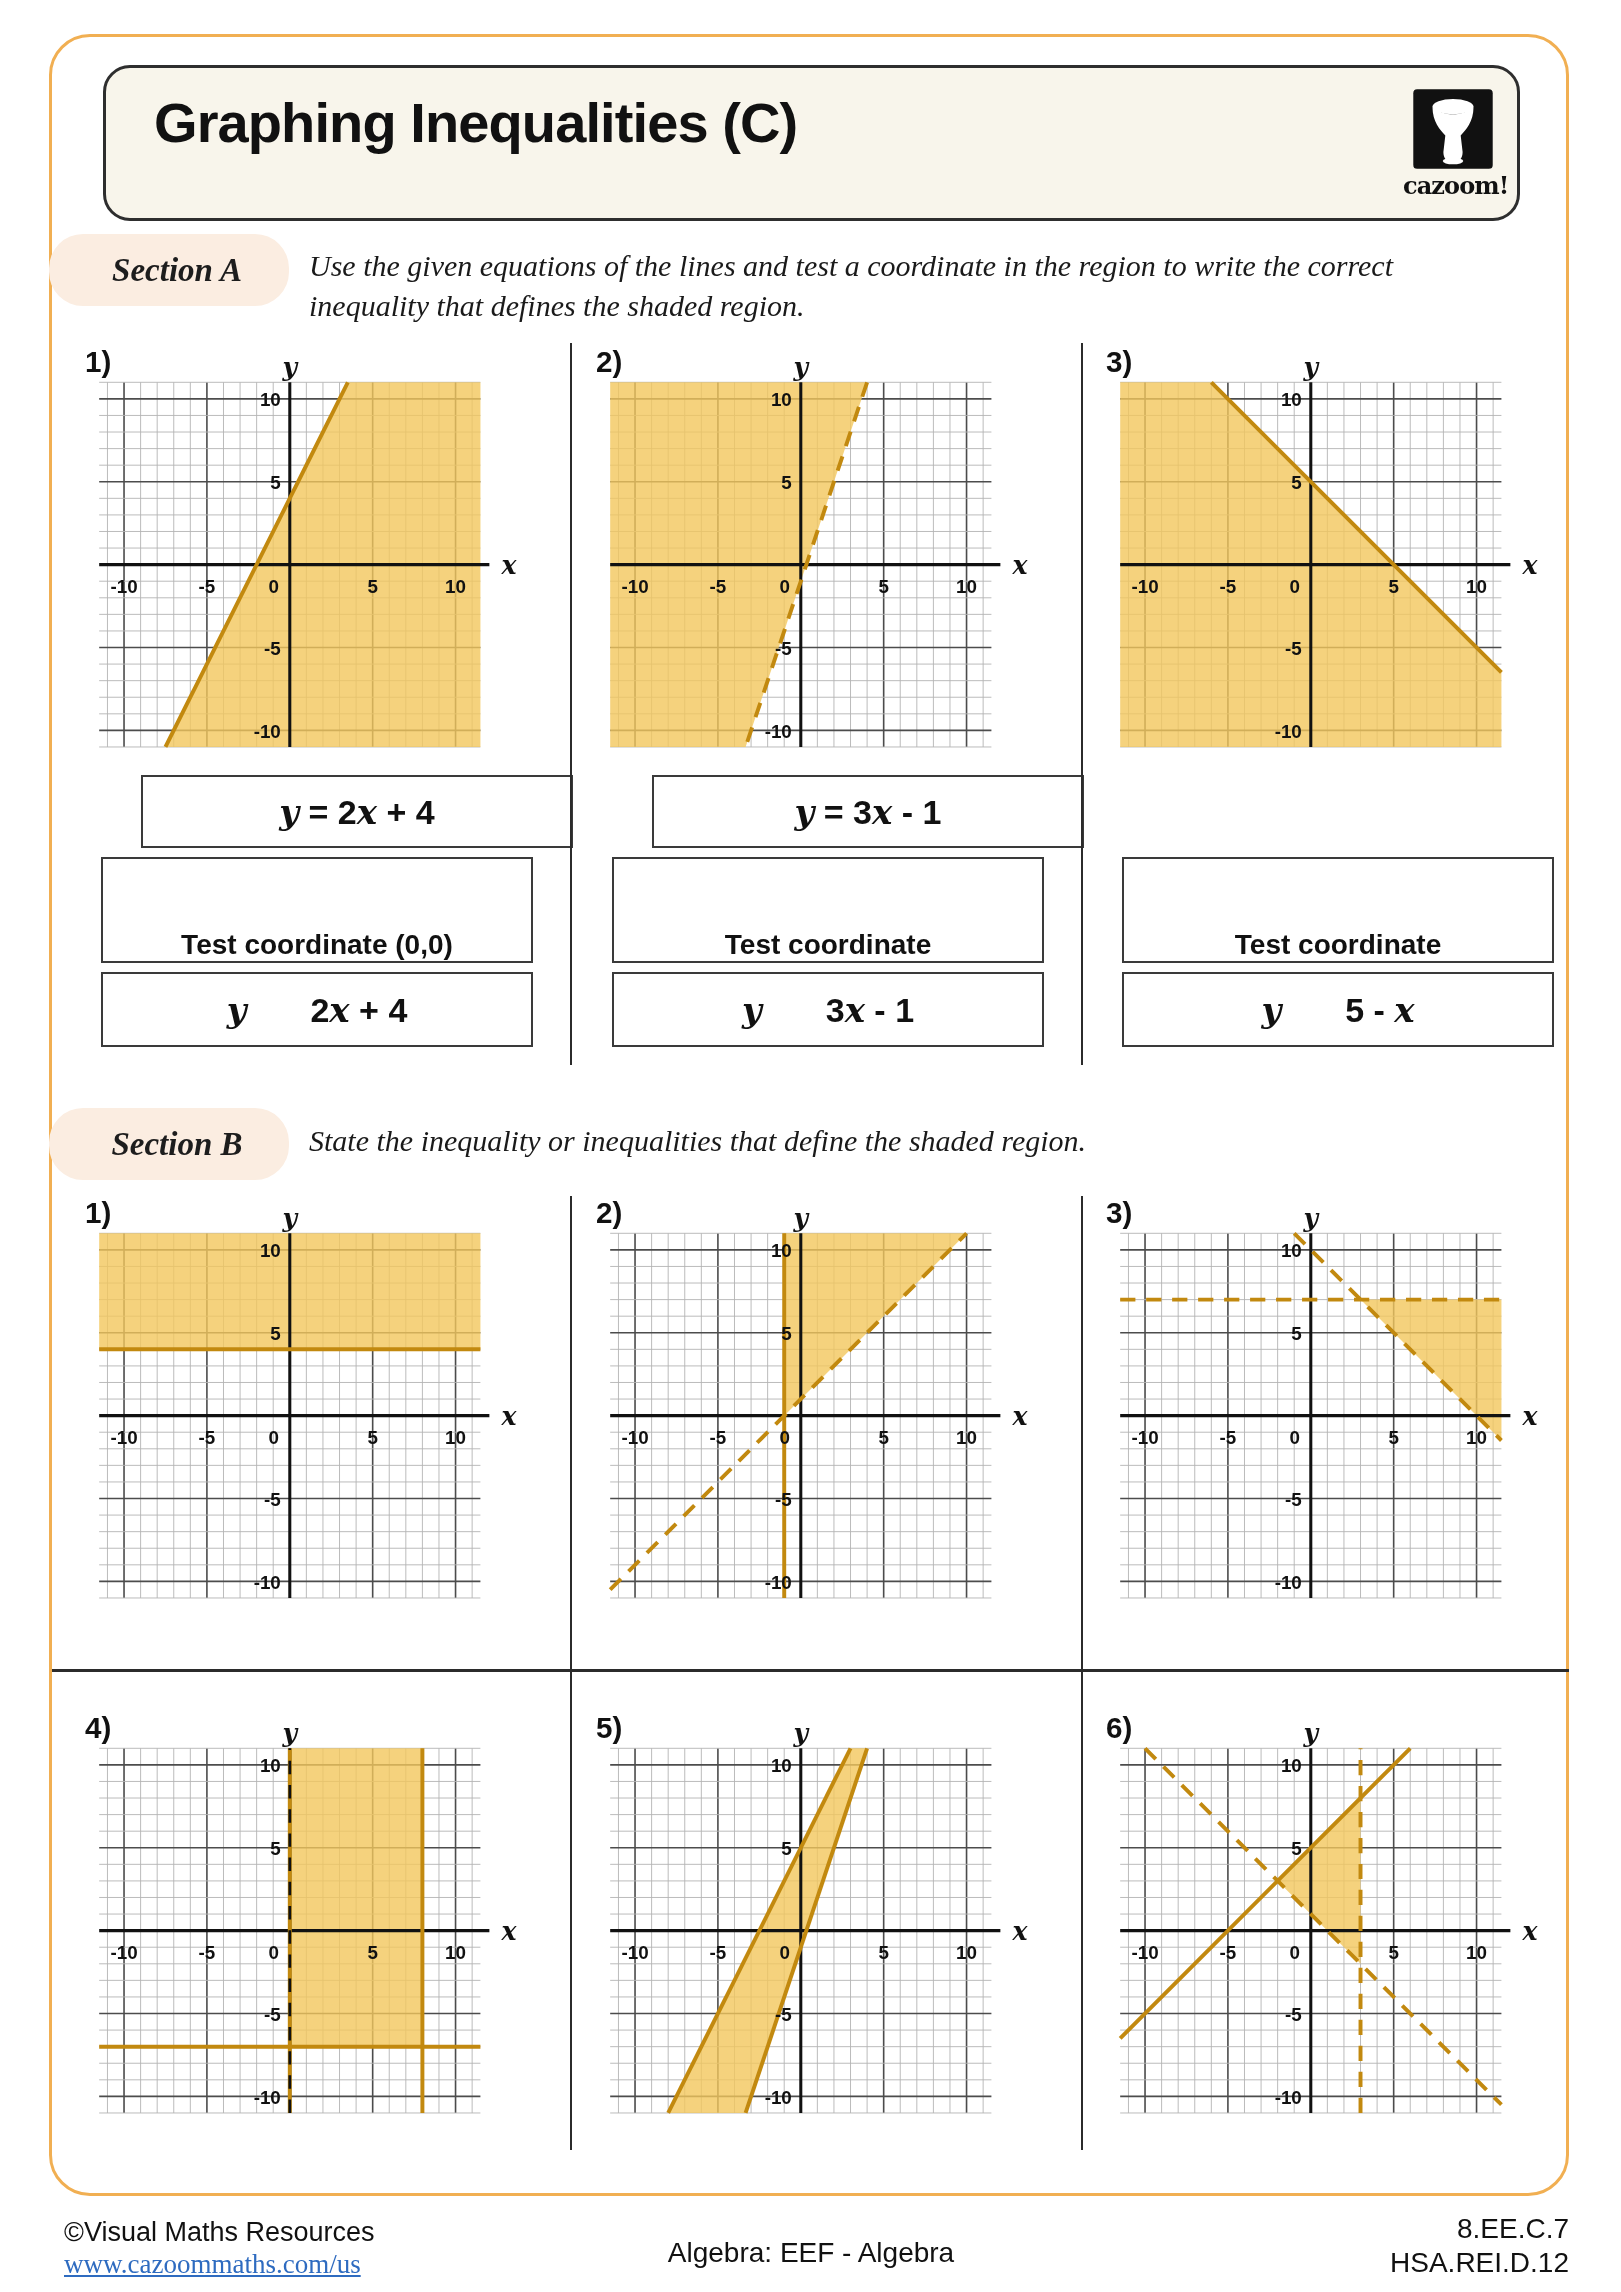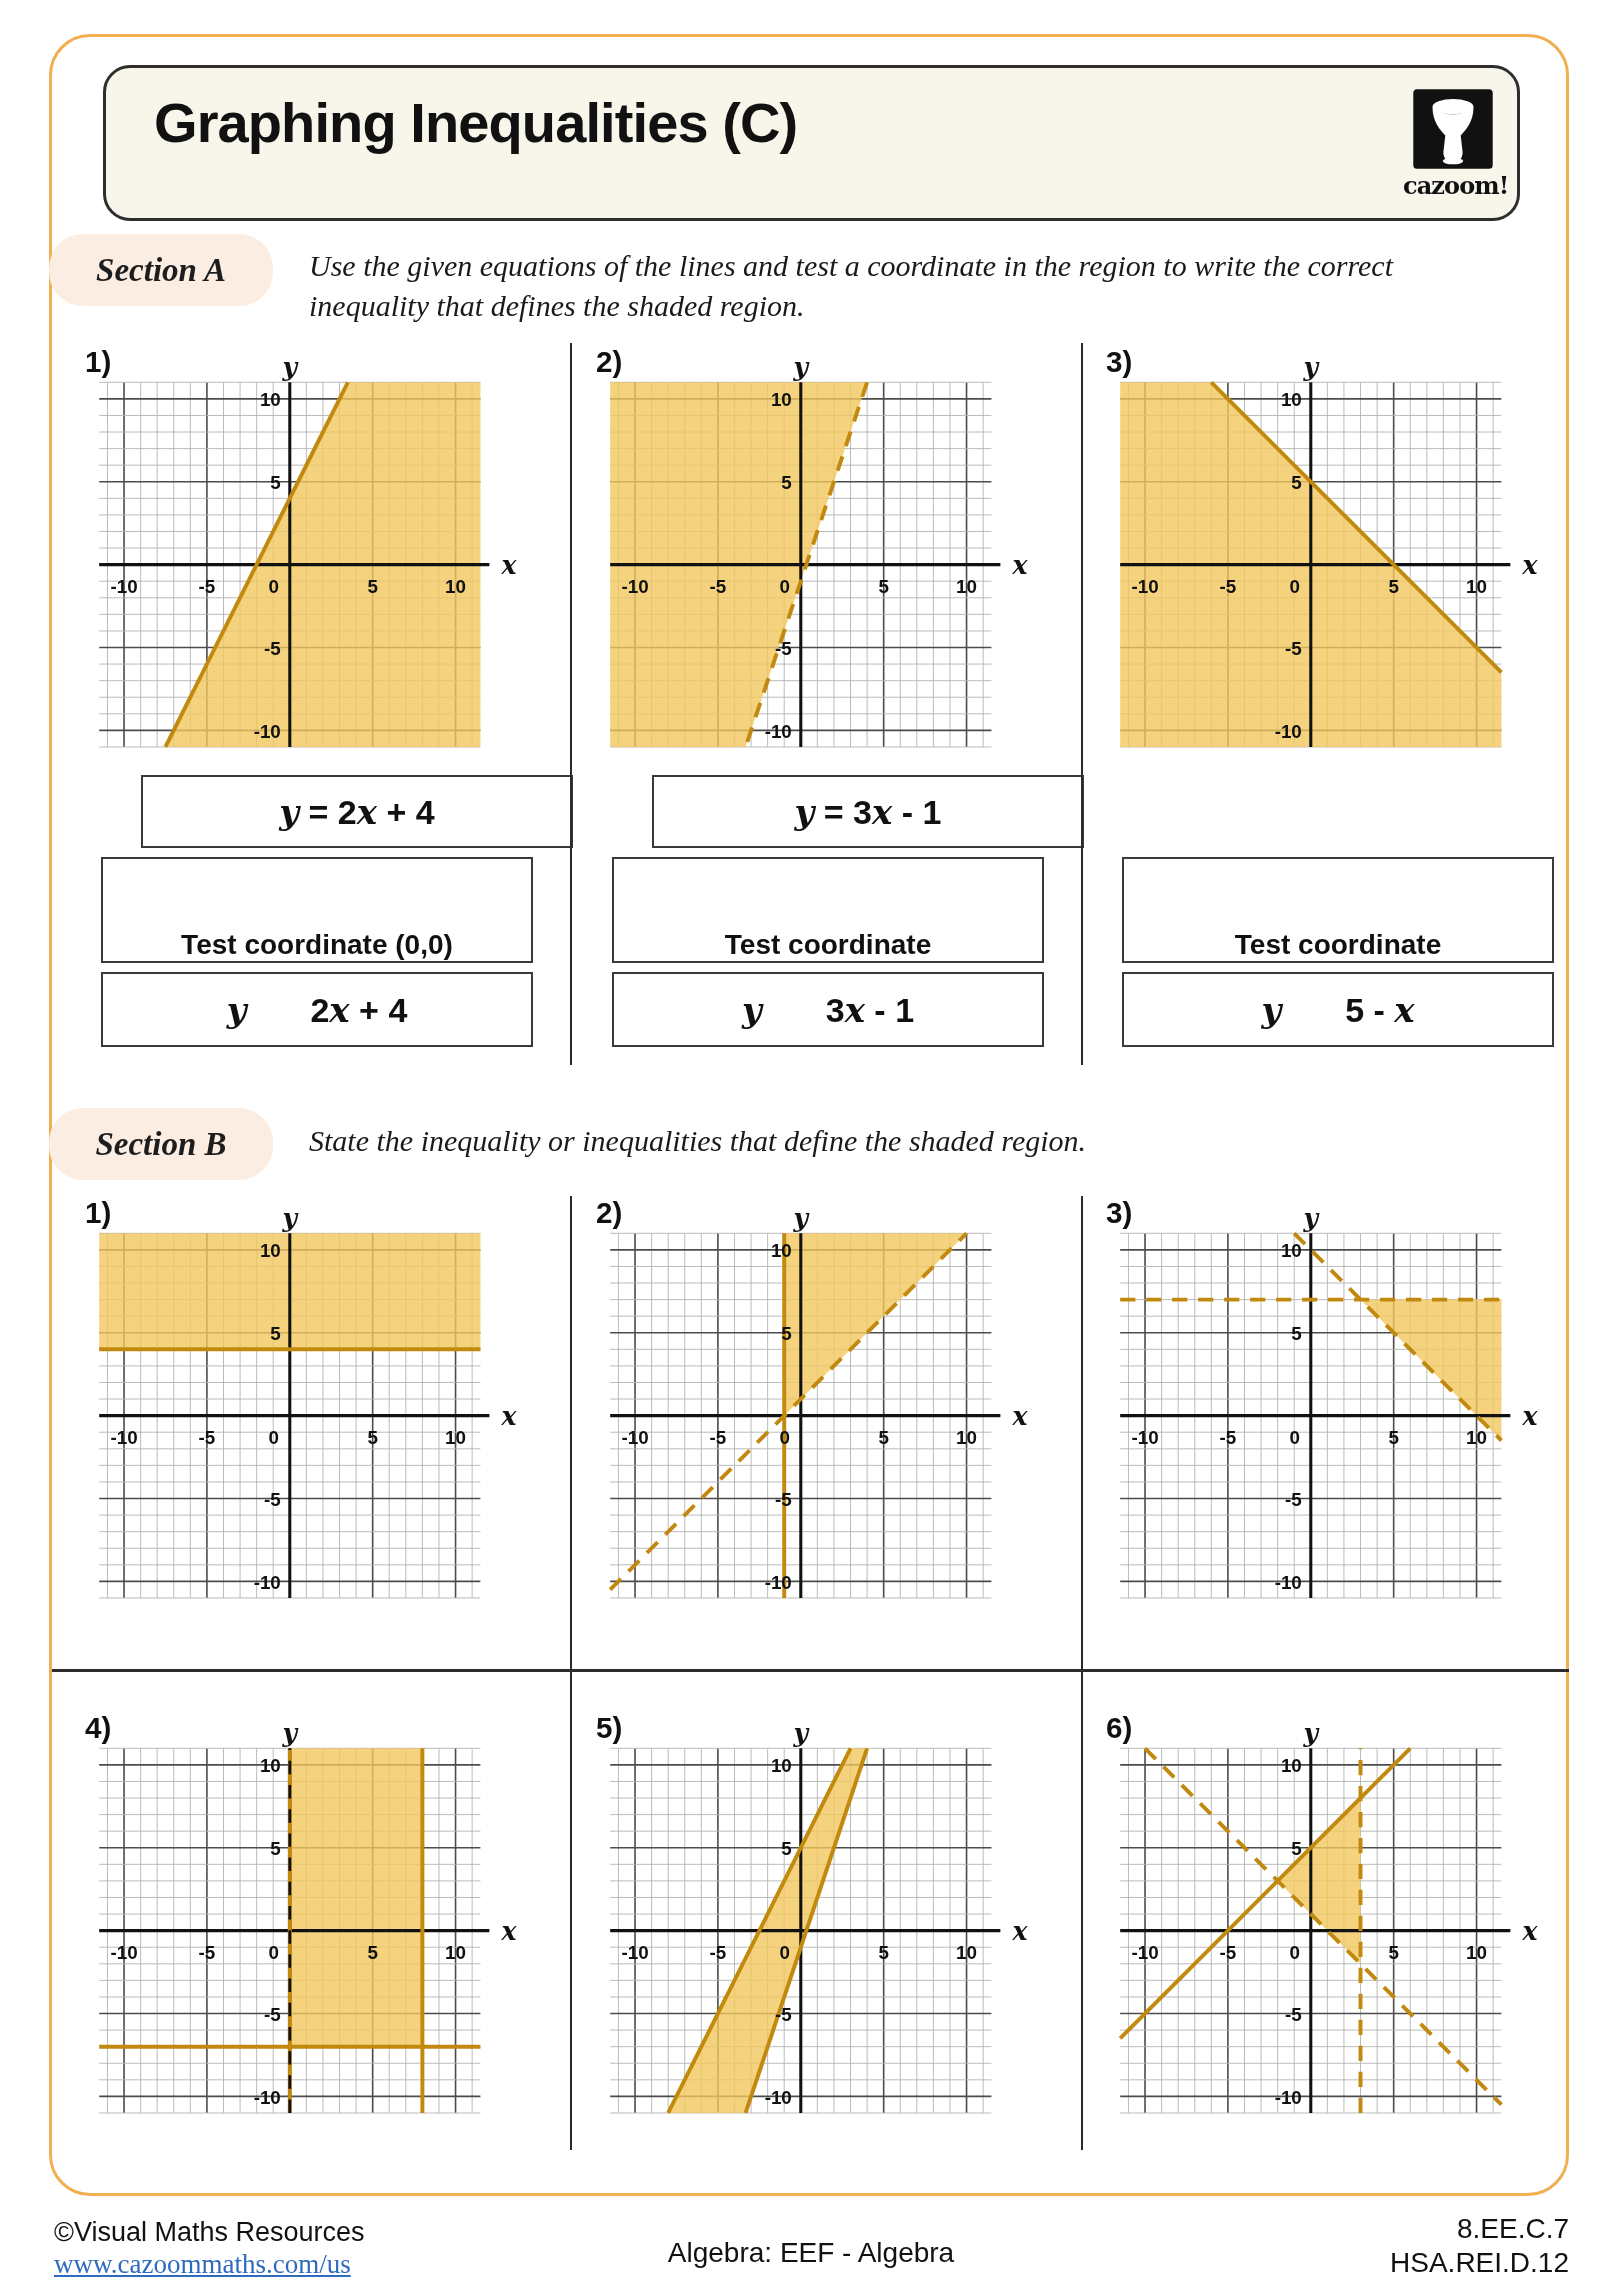--- a/index.html
+++ b/index.html
@@ -15,21 +15,21 @@
   #header{left:103px;top:65px;width:1417px;height:156px;background:#F8F5EB;
           border:3.6px solid #2e2e2e;border-radius:27px;box-sizing:border-box;}
   #title{left:154px;top:90px;font-size:56px;font-weight:bold;color:#111;letter-spacing:-0.9px;}
   #logo{left:1403px;top:88px;width:99px;text-align:center;}
   #logo svg{width:82px;height:82px;display:block;margin:0 auto;}
   #logo-text{font-family:"DejaVu Serif",serif;font-weight:bold;font-size:24px;color:#111;
              letter-spacing:-0.9px;margin-top:0.9px;}
 
   
   .pill{left:49px;width:224px;height:72px;background:#FBEDE1;border-radius:34px;
-        display:flex;align-items:center;justify-content:center;}
+        display:flex;align-items:center;justify-content:center;padding-left:16px;}
   .pill span{font-family:"Liberation Serif",serif;font-style:italic;font-weight:bold;
              font-size:33px;color:#1d1d1d;}
   .instr{font-family:"Liberation Serif",serif;font-style:italic;font-size:30px;
          color:#1a1a1a;line-height:1.32;}
 
   
   .vdiv{width:1.8px;background:#2b2b2b;}
   .hdiv{height:2.7px;background:#2b2b2b;}
 
   
@@ -40,21 +40,21 @@
   .eqbox,.testbox,.ansbox{position:absolute;left:34px;width:432px;background:#fff;
         border:2.7px solid #3a3a3a;box-sizing:border-box;display:flex;justify-content:center;}
   .eqbox{top:430px;height:73px;align-items:center;margin-left:40px;}
   .testbox{top:512px;height:106px;align-items:flex-end;padding-top:9px;}
   .ansbox{top:627px;height:75px;align-items:center;gap:64px;}
   .math{font-size:34px;font-weight:bold;color:#111;}
   .math .mv{font-family:"DejaVu Serif",serif;font-style:italic;font-weight:bold;}
   .testlbl{font-size:28px;font-weight:bold;color:#111;}
 
   
-  #foot-left{left:54px;top:2216px;font-size:27px;color:#111;line-height:1.2;}
+  #foot-left{left:64px;top:2216px;font-size:27px;color:#111;line-height:1.2;}
   #foot-link{color:#2E6BC0;text-decoration:underline;font-size:27px;font-family:Liberation Serif, serif;}
   #foot-center{left:0;top:2237px;width:1622px;text-align:center;font-size:28px;color:#111;}
   #foot-right{left:1291px;top:2212px;width:278px;text-align:right;font-size:28px;color:#111;line-height:1.22;}
 </style>
 </head>
 <body>
 
 <div class="abs" id="frame"></div>
 
 <div class="abs" id="header"></div>

